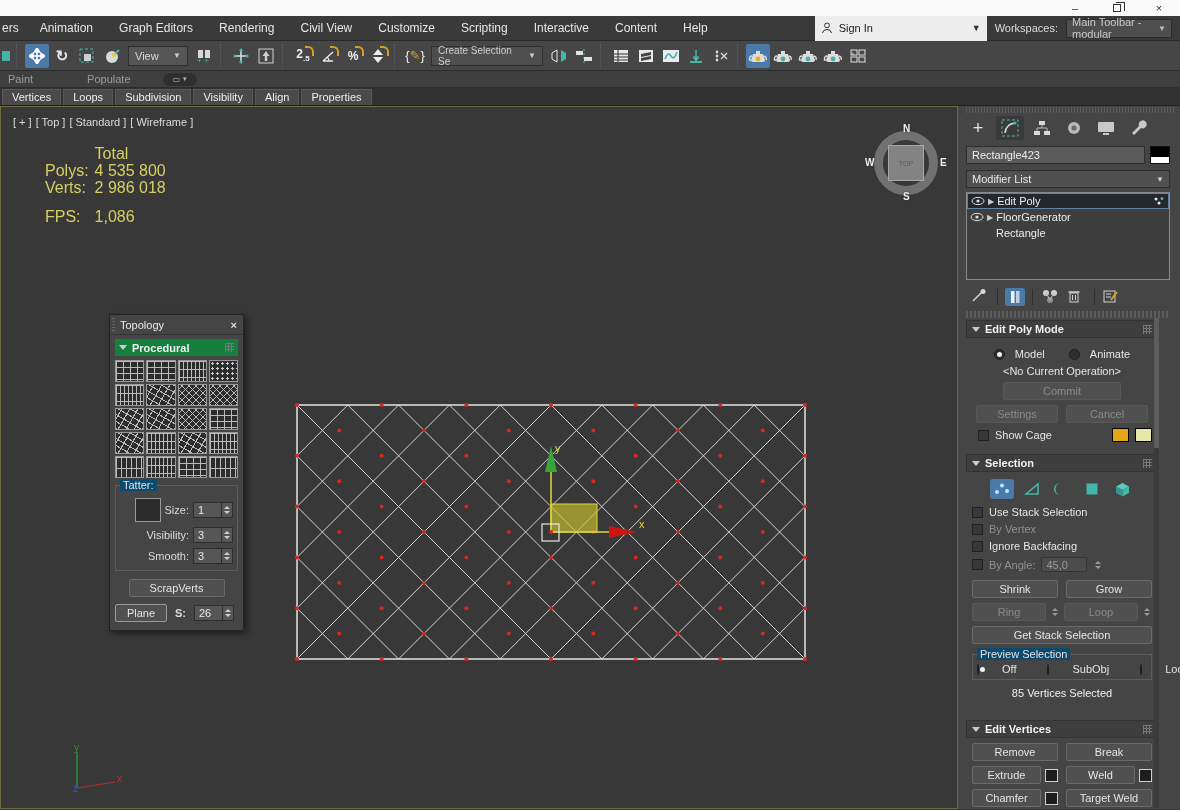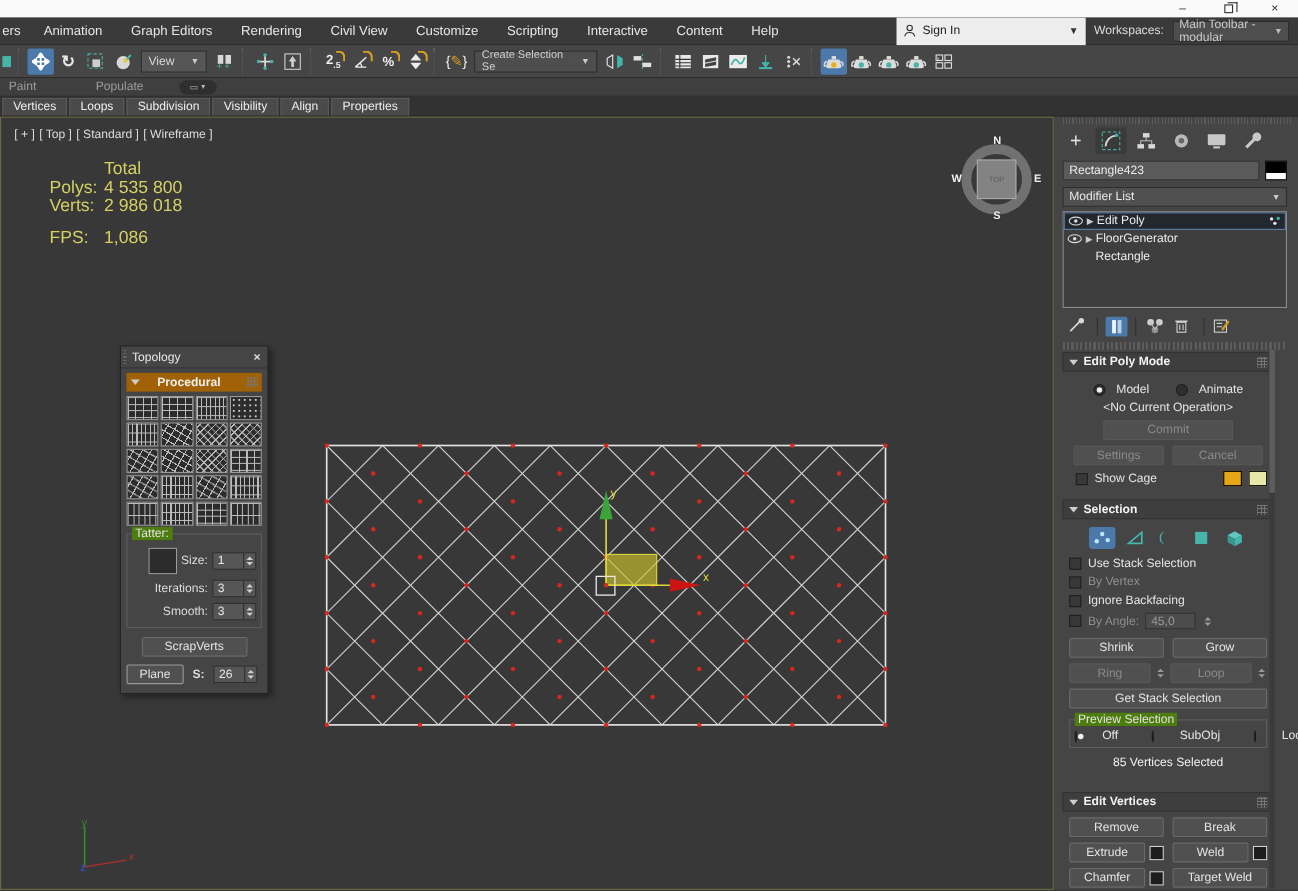--- a/index.html
+++ b/index.html
@@ -61,33 +61,33 @@
   
   .world-axis { position:absolute; left:62px; bottom:14px; }
 
   
   .topo { position:absolute; left:108px; top:207px; width:135px; background:#454545; border:1px solid #232323; box-shadow:3px 3px 6px rgba(0,0,0,.45); }
   .topo-title { height:20px; display:flex; align-items:center; padding:0 6px 0 10px; border-bottom:1px solid #333; position:relative; }
   .topo-title::before { content:""; position:absolute; left:2px; top:3px; bottom:3px; width:3px; background:repeating-linear-gradient(#666 0 1px, transparent 1px 3px); }
   .topo-title .t { flex:1; color:#e8e8e8; }
   .topo-close { color:#ddd; font-weight:bold; font-size:11px; }
   .topo-body { padding:4px 5px 8px; }
-  .roll-head-sm { height:17px; background:#a16207; display:flex; align-items:center; gap:16px; padding:0 4px; font-weight:bold; color:#f0f0f0; }
+  .roll-head-sm { height:17px; background:#15803d; display:flex; align-items:center; gap:5px; padding:0 4px; font-weight:bold; color:#f0f0f0; }
   .tri { width:0; height:0; border-left:4px solid transparent; border-right:4px solid transparent; border-top:5px solid #cdcdcd; }
   .grip { margin-left:auto; width:9px; height:9px; background:repeating-linear-gradient(90deg,#777 0 1px,transparent 1px 3px), repeating-linear-gradient(#777 0 1px,transparent 1px 3px); }
   .tiles { display:grid; grid-template-columns:repeat(4,1fr); gap:2px; margin-top:4px; }
   .tile { height:22px; background:#2c2c2c; border:1px solid #9a9a9a; }
   .pat-bricks { background-image:repeating-linear-gradient(#bbb 0 1px, transparent 1px 6px), repeating-linear-gradient(90deg,#bbb 0 1px, transparent 1px 7px); }
   .pat-dots { background-image:radial-gradient(#ccc 1.2px, transparent 1.3px); background-size:5px 5px; }
   .pat-diag { background-image:repeating-linear-gradient(45deg,#bbb 0 1px, transparent 1px 5px), repeating-linear-gradient(-45deg,#bbb 0 1px, transparent 1px 5px); }
   .pat-vert { background-image:repeating-linear-gradient(90deg,#bbb 0 1px, transparent 1px 5px), repeating-linear-gradient(#bbb 0 1px, transparent 1px 11px); }
   .pat-mixed { background-image:repeating-linear-gradient(#bbb 0 1px, transparent 1px 8px), repeating-linear-gradient(90deg,#bbb 0 1px, transparent 1px 4px); }
   .pat-stones { background-image:repeating-linear-gradient(30deg,#bbb 0 1px, transparent 1px 6px), repeating-linear-gradient(-60deg,#bbb 0 1px, transparent 1px 7px); }
   .group-box { border:1px solid #5d5d5d; margin-top:7px; padding:4px 4px 6px; position:relative; }
-  .group-box .gb-label { position:absolute; top:-7px; left:4px; background:#4d7c0f; padding:0 3px; color:#e2e2e2; }
+  .group-box .gb-label { position:absolute; top:-7px; left:4px; background:#0c4a6e; padding:0 3px; color:#e2e2e2; }
   .spin-row { display:flex; align-items:center; justify-content:flex-end; gap:4px; margin-top:5px; }
   .spin-lbl { color:#dcdcdc; }
   .spinner { width:40px; height:16px; background:#565656; border:1px solid #2e2e2e; display:flex; align-items:center; }
   .spinner .val { flex:1; padding-left:4px; color:#e8e8e8; }
   .spin-arrows { width:11px; height:100%; border-left:1px solid #2e2e2e; display:flex; flex-direction:column; align-items:center; justify-content:center; gap:2px; }
   .spin-arrows i { width:0; height:0; border-left:3px solid transparent; border-right:3px solid transparent; }
   .spin-arrows i.up { border-bottom:3px solid #cfcfcf; }
   .spin-arrows i.dn { border-top:3px solid #cfcfcf; }
   .tatter-thumb { width:26px; height:24px; background:#2c2c2c; border:1px solid #9a9a9a; }
   .btn { background:#505050; border:1px solid #6a6a6a; border-radius:2px; color:#e4e4e4; text-align:center; padding:2px 0; }
@@ -614,21 +614,21 @@
             <span class="spin-lbl">Size:</span>
             <div class="spinner">
               <span class="val">1</span>
               <span class="spin-arrows">
                   <i class="up"></i>
                   <i class="dn"></i>
                 </span>
             </div>
           </div>
           <div class="spin-row">
-            <span class="spin-lbl">Iterations:</span>
+            <span class="spin-lbl">Visibility:</span>
             <div class="spinner">
               <span class="val">3</span>
               <span class="spin-arrows">
                   <i class="up"></i>
                   <i class="dn"></i>
                 </span>
             </div>
           </div>
           <div class="spin-row">
             <span class="spin-lbl">Smooth:</span>

